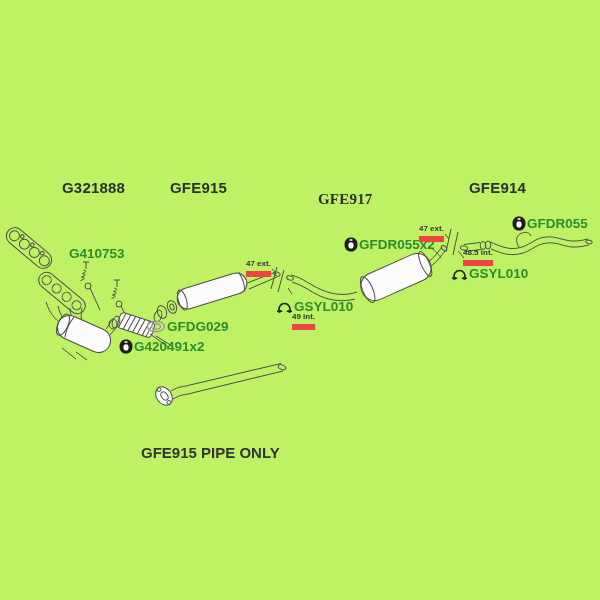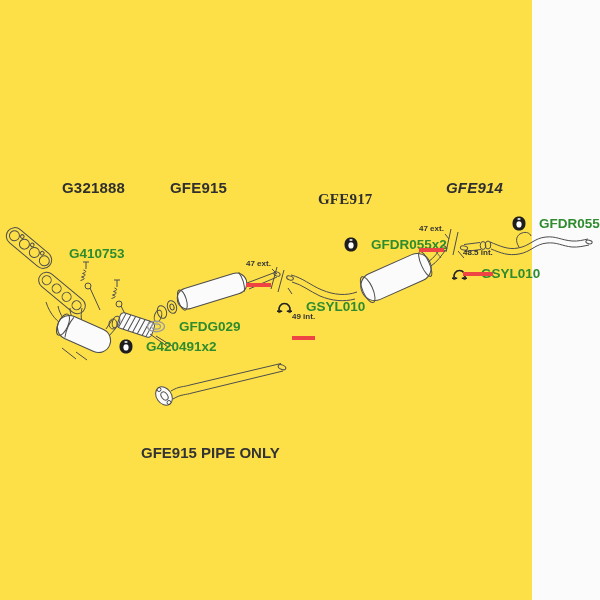--- a/index.html
+++ b/index.html
@@ -1,22 +1,22 @@
 <!DOCTYPE html>
 <html><head>
 <meta charset="utf-8">
 <style>
   html,body{margin:0;padding:0;}
   body{width:600px;height:600px;background:#fbfbfb;font-family:"Liberation Sans",sans-serif;overflow:hidden;}
-  .stage{position:relative;width:532px;height:600px;background:#fde047;}
+  .stage{position:relative;width:600px;height:600px;background:#bef264;}
   svg.art{position:absolute;left:0;top:0;}
   .seclabel{position:absolute;font-size:15px;font-weight:700;color:#2f2f2f;letter-spacing:.2px;line-height:1;white-space:nowrap;cursor:default;}
-  .plabel{position:absolute;display:flex;align-items:center;gap:13px;font-size:13.5px;font-weight:700;color:#2e8b2e;line-height:1;white-space:nowrap;cursor:default;}
+  .plabel{position:absolute;display:flex;align-items:center;gap:1px;font-size:13.5px;font-weight:700;color:#2e8b2e;line-height:1;white-space:nowrap;cursor:default;}
   .plabel .icn{display:inline-flex;align-items:center;}
-  .meas{position:absolute;font-size:8px;font-weight:700;color:#333;line-height:1;border-bottom:4px solid #ef4444;padding-bottom:15px;white-space:nowrap;}
+  .meas{position:absolute;font-size:8px;font-weight:700;color:#333;line-height:1;border-bottom:6px solid #ef4444;padding-bottom:3px;white-space:nowrap;}
   .footerlabel{position:absolute;font-size:15px;font-weight:700;color:#333;line-height:1;white-space:nowrap;margin-top:26px;}
 </style>
 </head>
 <body>
 
 <div class="stage">
 
   <svg class="art" width="600" height="600" viewBox="0 0 600 600" fill="none" stroke="#4d4d4d" stroke-width="1">
 
     <g transform="rotate(40 29 248)">
@@ -134,21 +134,21 @@
       <ellipse cx="164.5" cy="396" rx="3" ry="4.5" transform="rotate(-35 164.5 396)"></ellipse>
       <path d="M171,391 C179,386 184,387 190,385 L281,363.5"></path>
       <path d="M173,399 C181,394 186,395 192,393 L283,371"></path>
       <ellipse cx="282" cy="367.2" rx="2.2" ry="4" transform="rotate(-68 282 367.2)"></ellipse>
     </g>
   </svg>
 
   <div class="seclabel" style="left:62px;top:180px;">G321888</div>
   <div class="seclabel" style="left:170px;top:180px;">GFE915</div>
   <div class="seclabel" style="left:318px;top:192px;font-family:Liberation Serif, serif;">GFE917</div>
-  <div class="seclabel" style="left:446px;top:180px;font-style:italic;">GFE914</div>
+  <div class="seclabel" style="left:469px;top:180px;">GFE914</div>
 
   <div class="plabel" style="left:53px;top:247px;padding-left:16px;">
     <span>G410753</span>
   </div>
 
   <div class="plabel" style="left:146px;top:320px;">
     <span class="icn">
       <svg width="20" height="13" viewBox="0 0 20 13" fill="none" stroke="#9a9a9a">
         <ellipse cx="10" cy="6.5" rx="8.5" ry="5.3" stroke-width="1.4"></ellipse>
         <ellipse cx="10" cy="6.5" rx="4.5" ry="2.7" stroke-width="1.2"></ellipse>

